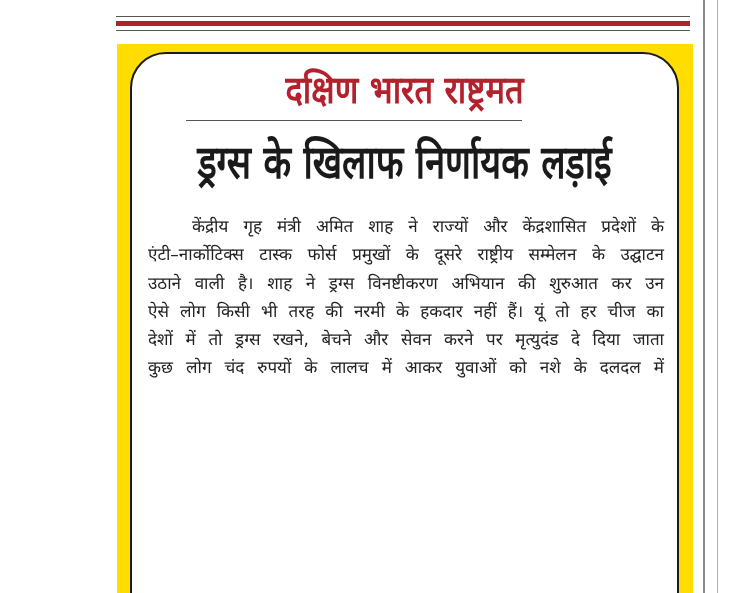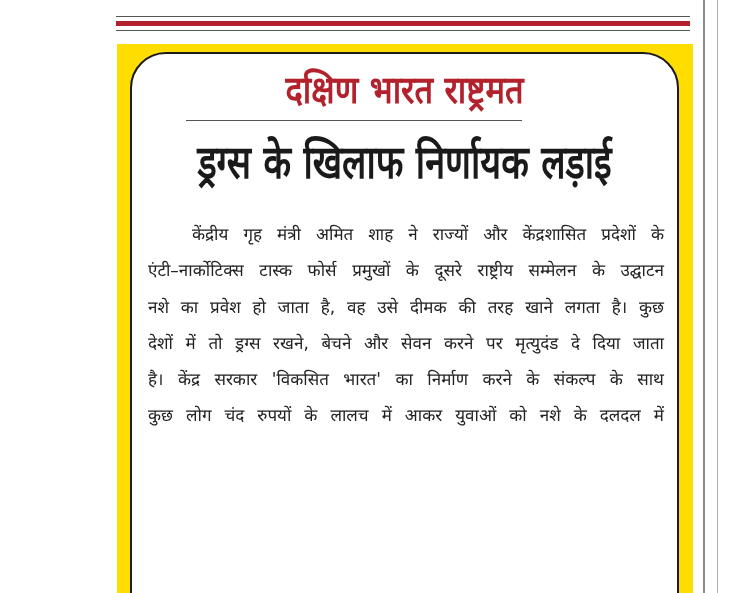--- a/index.html
+++ b/index.html
@@ -39,21 +39,21 @@
     transform: scaleX(0.78); transform-origin: center;
     white-space: nowrap;
   }
   .body-text {
     position: absolute; left: 16px; width: 516px; top: 158px;
     color: #222; font-family: "DejaVu Sans", sans-serif;
     font-size: 17px; line-height: 28.3px;
   }
   .body-line {
     display: block; white-space: nowrap; text-align: justify;
-    text-align-last: justify; height: 28.3px; margin-top: 8px;
+    text-align-last: justify; height: 28.3px;
   }
   .body-line.first { text-indent: 44px; }
 </style>
 </head>
 <body>
 
 <div class="vrule r1"></div>
 <div class="vrule r2"></div>
 
 <div class="hrule-wrap">
@@ -63,19 +63,19 @@
 </div>
 
 <div class="yellow-frame">
   <div class="inner-box">
     <div class="masthead">दक्षिण भारत राष्ट्रमत</div>
     <div class="masthead-rule"></div>
     <div class="headline">ड्रग्स के खिलाफ निर्णायक लड़ाई</div>
     <div class="body-text">
       <span class="body-line first">केंद्रीय गृह मंत्री अमित शाह ने राज्यों और केंद्रशासित प्रदेशों के</span>
       <span class="body-line">एंटी–नार्कोटिक्स टास्क फोर्स प्रमुखों के दूसरे राष्ट्रीय सम्मेलन के उद्घाटन</span>
-      <span class="body-line">नशे का प्रवेश हो जाता है, वह उसे दीमक की तरह खाने लगता है। कुछ</span>
+      <span class="body-line">उठाने वाली है। शाह ने ड्रग्स विनष्टीकरण अभियान की शुरुआत कर उन</span>
+      <span class="body-line">ऐसे लोग किसी भी तरह की नरमी के हकदार नहीं हैं। यूं तो हर चीज का</span>
       <span class="body-line">देशों में तो ड्रग्स रखने, बेचने और सेवन करने पर मृत्युदंड दे दिया जाता</span>
-      <span class="body-line">है। केंद्र सरकार 'विकसित भारत' का निर्माण करने के संकल्प के साथ</span>
       <span class="body-line">कुछ लोग चंद रुपयों के लालच में आकर युवाओं को नशे के दलदल में</span>
     </div>
   </div>
 </div>
 
 </body></html>

